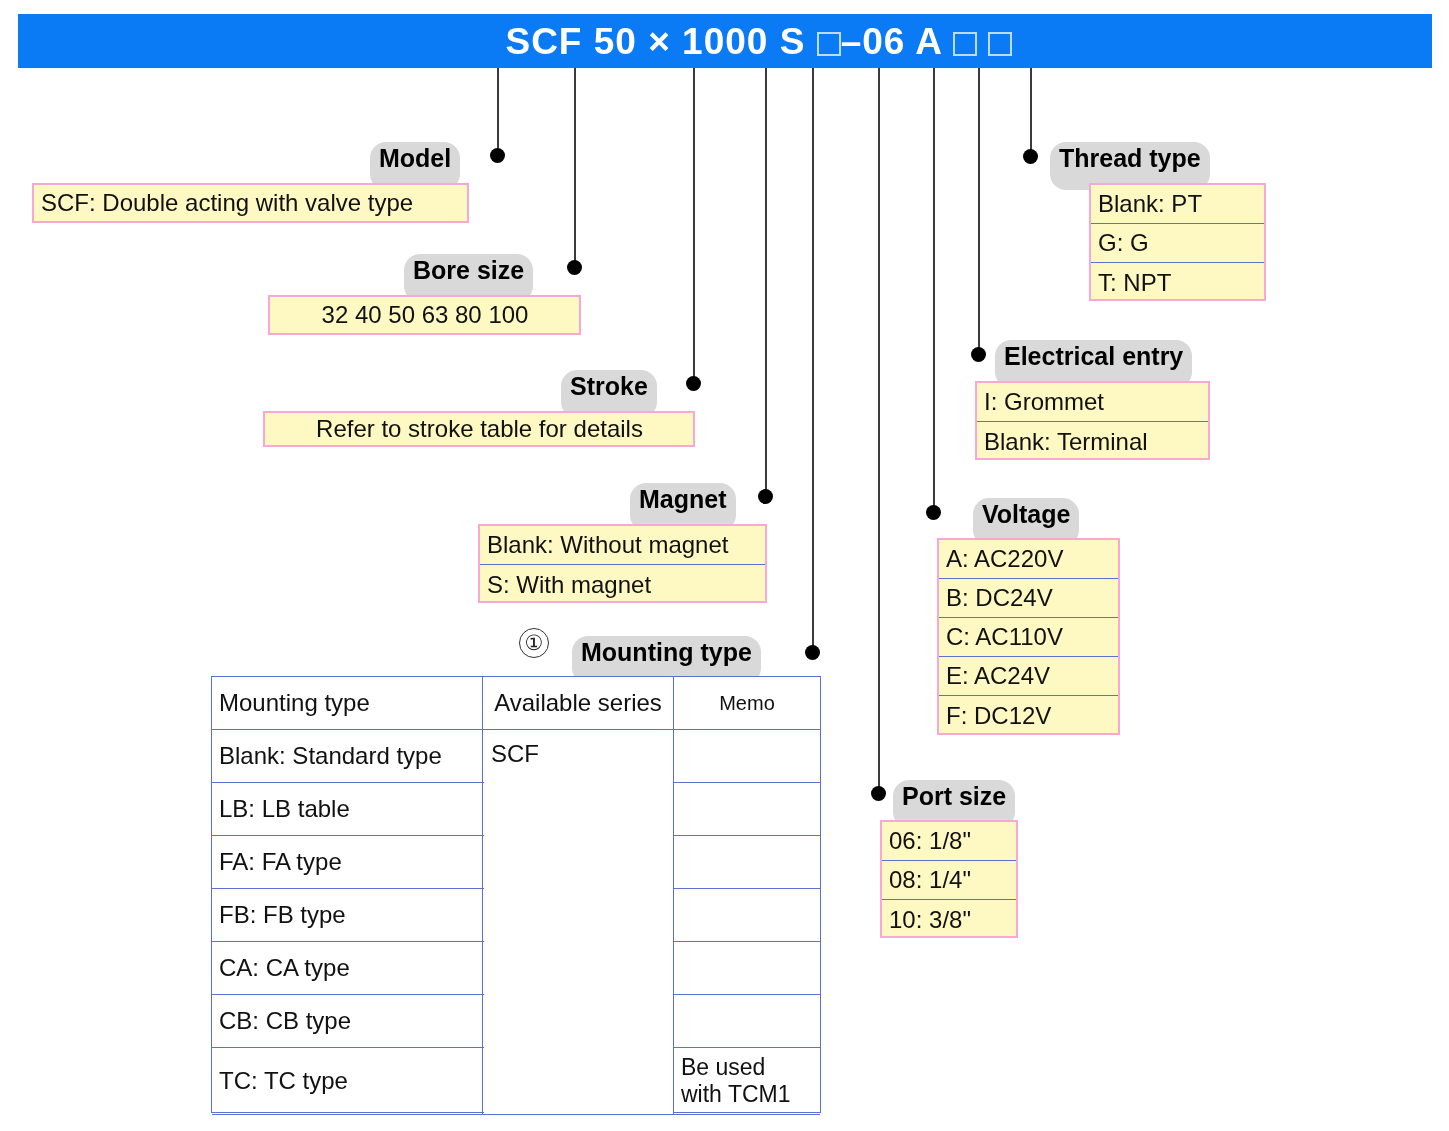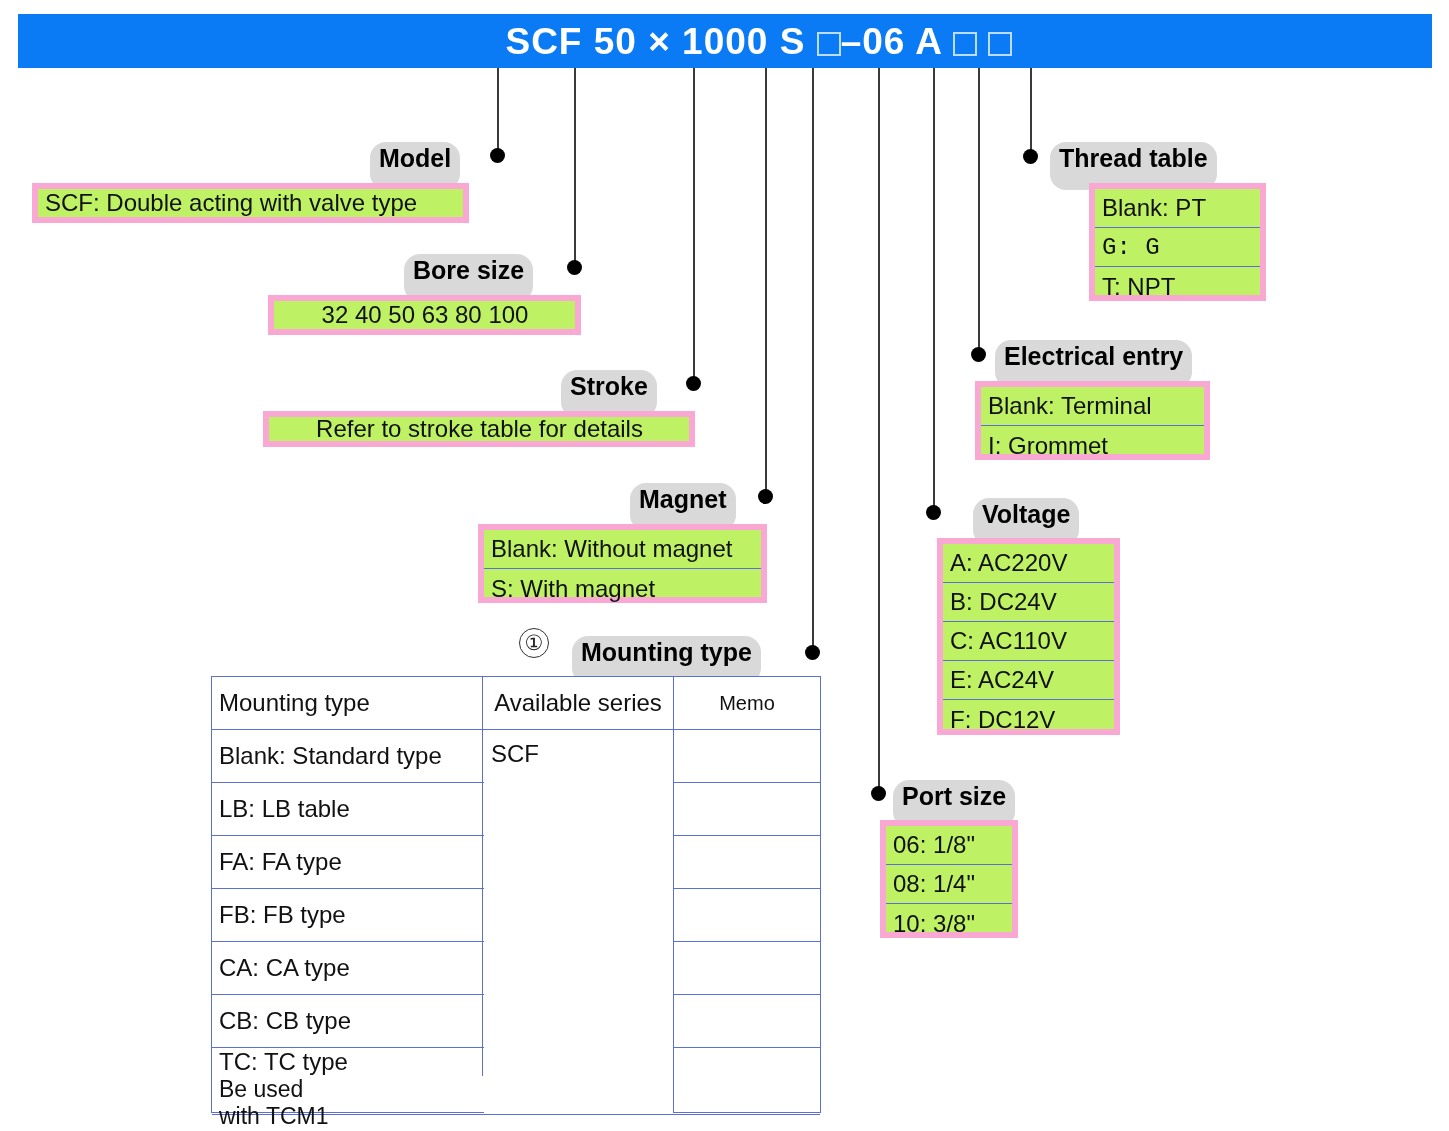--- a/index.html
+++ b/index.html
@@ -70,23 +70,23 @@
     font-weight: bold;
     padding: 2px 9px 18px 9px;
     white-space: nowrap;
     line-height: 1.12;
     border-radius: 16px;
   }
 
   
   .optbox {
     position: absolute;
-    border: 6px solid #f9a8d4;
-    box-sizing: border-box;
-    background: #bef264;
+    border: 2px solid #f9a8d4;
+    box-sizing: border-box;
+    background: #fef9c3;
   }
   .optbox .row {
     border-bottom: 1px solid #5b6fd6;
     box-sizing: border-box;
     font-size: 24px;
     color: #111111;
     padding: 2px 6px 2px 7px;
     white-space: nowrap;
     display: flex;
     align-items: center;
@@ -277,21 +277,21 @@
     <div class="mrow" style="height:53px;">
       <div class="c1">CA: CA type</div>
       <div class="c2"></div>
       <div class="c3"></div>
     </div>
     <div class="mrow" style="height:53px;">
       <div class="c1">CB: CB type</div>
       <div class="c2"></div>
       <div class="c3"></div>
     </div>
-    <div class="mrow" style="height:67px;flex-direction:column;">
+    <div class="mrow" style="height:67px;">
       <div class="c1">TC: TC type</div>
       <div class="c2"></div>
       <div class="c3 memo-multi" style="font-size:23px;">Be used
 with TCM1</div>
     </div>
 
     <div class="series-overlay">SCF</div>
   </div>
 
   <div class="seclabel" style="left:893px; top:780px;">Port size</div>
@@ -305,24 +305,24 @@
   <div class="optbox" style="left:937px; top:538px; width:183px; height:197px;">
     <div class="row" style="height:39px;">A: AC220V</div>
     <div class="row" style="height:39px;">B: DC24V</div>
     <div class="row" style="height:39px;">C: AC110V</div>
     <div class="row" style="height:39px;">E: AC24V</div>
     <div class="row" style="height:39px;">F: DC12V</div>
   </div>
 
   <div class="seclabel" style="left:995px; top:340px;">Electrical entry</div>
   <div class="optbox" style="left:975px; top:381px; width:235px; height:79px;">
+    <div class="row" style="height:39px;">I: Grommet</div>
     <div class="row" style="height:39px;">Blank: Terminal</div>
-    <div class="row" style="height:39px;">I: Grommet</div>
-  </div>
-
-  <div class="seclabel" style="left:1050px; top:142px;">Thread table</div>
+  </div>
+
+  <div class="seclabel" style="left:1050px; top:142px;">Thread type</div>
   <div class="optbox" style="left:1089px; top:183px; width:177px; height:118px;">
     <div class="row" style="height:39px;">Blank: PT</div>
-    <div class="row" style="height:39px;font-family:Liberation Mono, monospace;">G: G</div>
+    <div class="row" style="height:39px;">G: G</div>
     <div class="row" style="height:39px;">T: NPT</div>
   </div>
 
 </div>
 
 </body></html>

